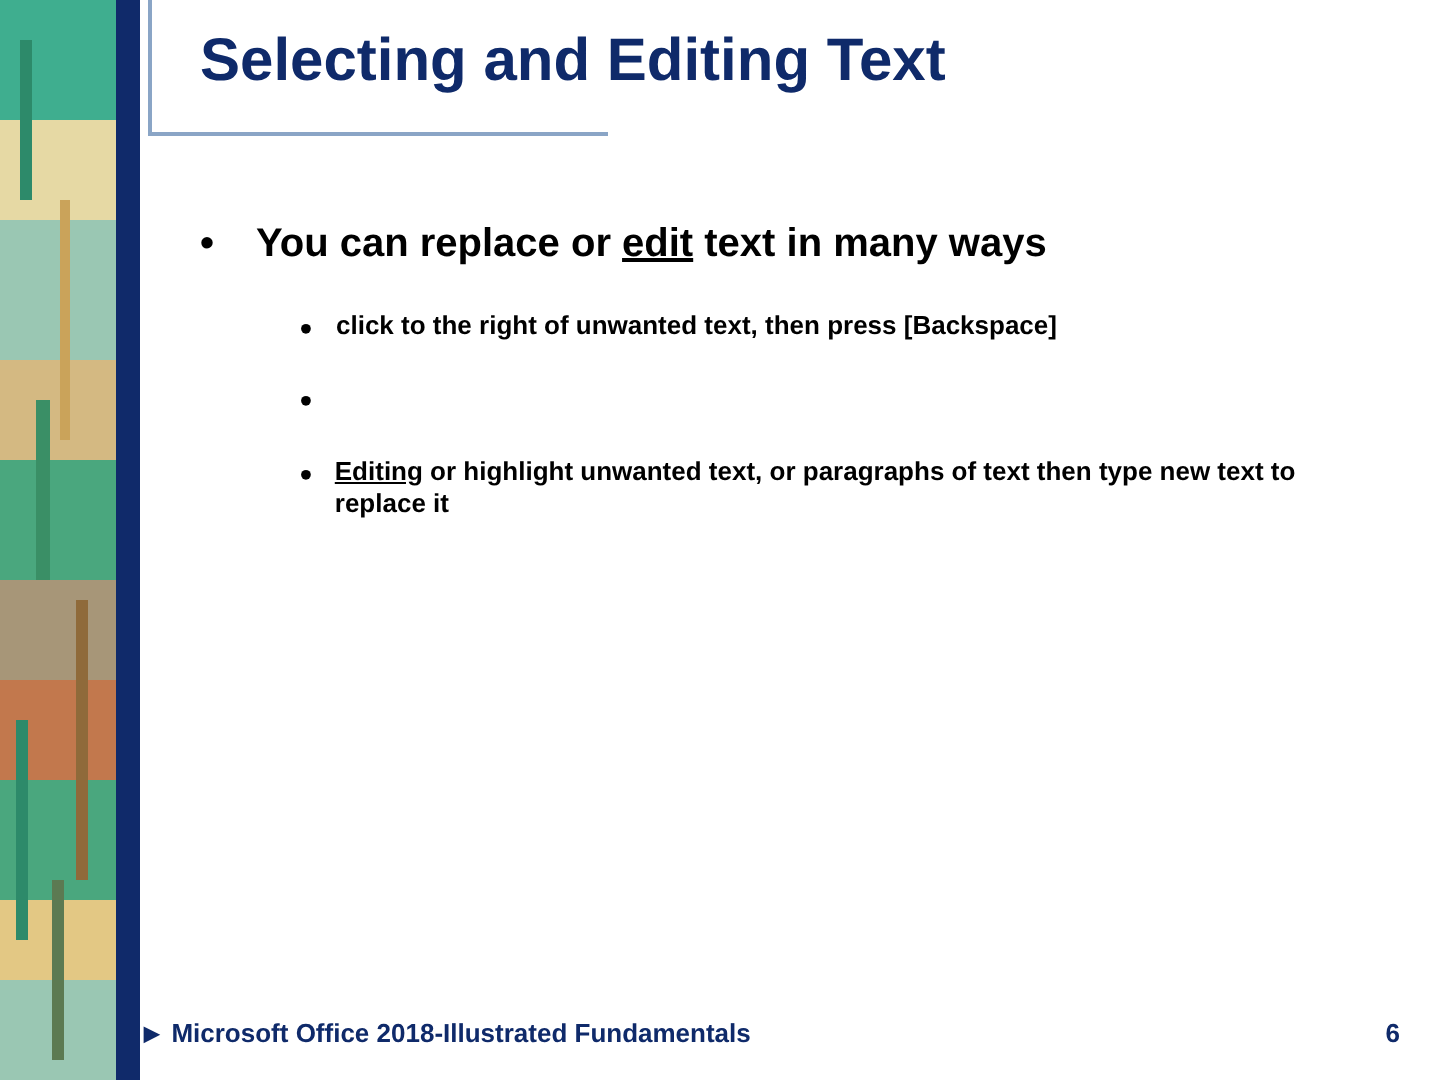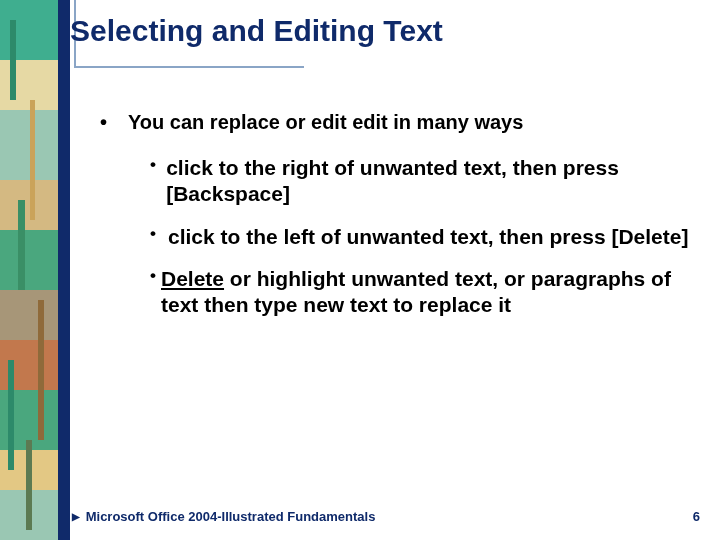--- a/index.html
+++ b/index.html
@@ -35,21 +35,21 @@
   .title-rule {
     position: absolute;
     left: 4px;
     top: 0;
     width: 2px;
     height: 66px;
     background: #8aa5c6;
   }
   .title {
     position: absolute;
-    left: 0;
+    left: 30px;
     top: 14px;
     color: #0f2a6a;
     font-size: 30px;
     font-weight: bold;
   }
   .title-under {
     position: absolute;
     left: 4px;
     top: 66px;
     width: 230px;
@@ -72,37 +72,38 @@
     font-size: 20px;
     font-weight: bold;
     line-height: 1.2;
   }
   .lvl1-text {
     font-size: 20px;
     font-weight: bold;
     line-height: 1.25;
   }
   .lvl1-text .underline {
+    text-decoration: underline;
   }
   .lvl2-group {
     margin-left: 50px;
   }
   .lvl2 {
     display: flex;
     align-items: flex-start;
     margin: 16px 0;
   }
   .lvl2-bullet {
     width: 18px;
     font-size: 17px;
     font-weight: bold;
     line-height: 1.2;
   }
   .lvl2-text {
-    font-size: 21px;
+    font-size: 13px;
     font-weight: bold;
     line-height: 1.25;
   }
   .lvl2-text .underline {
     text-decoration: underline;
   }
   .footer {
     position: absolute;
     left: 70px;
     right: 20px;
@@ -152,46 +153,43 @@
 
 <div class="content-frame">
   <div class="title-rule"></div>
   <div class="title">Selecting and Editing Text</div>
   <div class="title-under"></div>
 
   <div class="body">
     <div class="lvl1">
       <div class="lvl1-bullet">•</div>
       <div class="lvl1-text">
-        <span>You can replace or </span><span class="underline">edit</span><span> edit in many ways</span>
+        <span>You can replace or </span><span class="underline">edit</span><span> text in many ways</span>
       </div>
     </div>
 
     <div class="lvl2-group">
       <div class="lvl2">
         <div class="lvl2-bullet">•</div>
         <div class="lvl2-text">
           <span class="underline"></span><span>click to the right of unwanted text, then press [Backspace]</span>
         </div>
       </div>
       <div class="lvl2">
         <div class="lvl2-bullet">•</div>
-        <div class="lvl2-text">
-          <span class="underline"></span><span>click to the left of unwanted text, then press [Delete]</span>
-        </div>
       </div>
       <div class="lvl2">
         <div class="lvl2-bullet">•</div>
         <div class="lvl2-text">
-          <span class="underline">Delete</span><span> or highlight unwanted text,  or paragraphs of text then type new text to replace it</span>
+          <span class="underline">Editing</span><span> or highlight unwanted text,  or paragraphs of text then type new text to replace it</span>
         </div>
       </div>
     </div>
   </div>
 </div>
 
 <div class="footer">
   <div class="footer-left">
     <span class="footer-arrow">▶</span>
-    <span>Microsoft Office 2004-Illustrated Fundamentals</span>
+    <span>Microsoft Office 2018-Illustrated Fundamentals</span>
   </div>
   <div>6</div>
 </div>
 
 </body></html>

